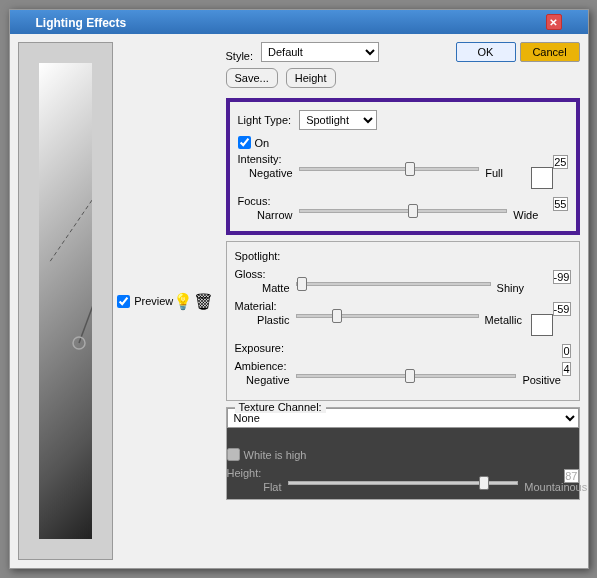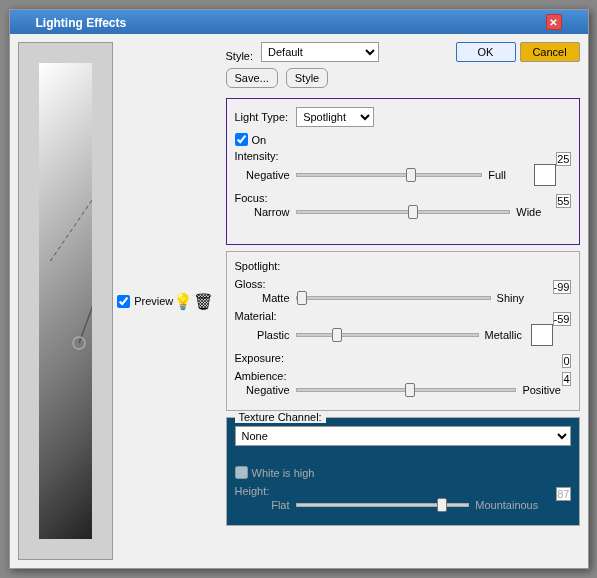--- a/index.html
+++ b/index.html
@@ -132,22 +132,22 @@
       padding: 3px 8px;
       cursor: pointer;
       font-size: 11px;
     }
     .save-delete-row {
       display: flex;
       gap: 8px;
       align-items: center;
     }
     .group-box {
-      border: 1px solid #4c1d95;
-      padding: 8px 8px 20px;
+      border: 4px solid #4c1d95;
+      padding: 8px 8px 4px;
       position: relative;
       background: #f0f0f0;
     }
     .light-type-row {
       display: flex;
       align-items: center;
       gap: 8px;
       margin-bottom: 6px;
     }
     .on-row {
@@ -158,21 +158,21 @@
     }
     select {
       border: 1px solid #999;
       background: white;
       font-size: 11px;
       padding: 1px 2px;
       height: 20px;
     }
     .slider-row {
       display: flex;
-      align-items: center;
+      align-items: flex-start;
       gap: 6px;
       margin-bottom: 4px;
     }
     .slider-label-left {
       width: 55px;
       text-align: right;
       font-size: 11px;
     }
     .slider-label-right {
       width: 40px;
@@ -206,23 +206,22 @@
       position: relative;
       background: #f0f0f0;
     }
     .section-title {
       font-size: 11px;
       font-weight: normal;
       margin-bottom: 6px;
     }
     .texture-section {
       border: 1px solid #aaa;
-      padding: 8px;
       position: relative;
-      background: #0c4a6e;
+      background: #404040;
     }
     .texture-label {
       position: absolute;
       top: -7px;
       left: 8px;
       background: #f0f0f0;
       padding: 0 4px;
       font-size: 11px;
     }
     .texture-row {
@@ -323,21 +322,21 @@
               <option>RGB Lights</option>
               <option>Soft Direct Lights</option>
               <option>Soft Omni</option>
               <option>Soft Spotlight</option>
               <option>Three Down</option>
               <option>Triple Spotlight</option>
             </select>
           </div>
           <div class="save-delete-row">
             <button class="btn-save">Save...</button>
-            <button class="btn-delete">Style</button>
+            <button class="btn-delete">Height</button>
           </div>
         </div>
         <div class="ok-cancel">
           <button class="btn-ok">OK</button>
           <button class="btn-cancel">Cancel</button>
         </div>
       </div>
 
       <div class="group-box">
         <div class="light-type-row">
@@ -451,21 +450,21 @@
           </select>
         </div>
         <div class="white-high-row">
           <input type="checkbox" id="whiteChk" disabled="" style="">
           <label for="whiteChk" class="disabled-label">White is high</label>
         </div>
 
         <div class="height-block">
           <div class="row-with-value">
             <span class="disabled-label">Height:</span>
-            <span style="float:right;margin-left:41px;">
+            <span style="float:right;">
               <span class="slider-value disabled-label">87</span>
             </span>
           </div>
           <div class="slider-row">
             <span class="slider-label-left disabled-label">Flat</span>
             <input type="range" min="0" max="100" value="87" disabled="" style="flex: 1 1 0%;">
             <span class="slider-label-right disabled-label">Mountainous</span>
           </div>
         </div>
       </div>

